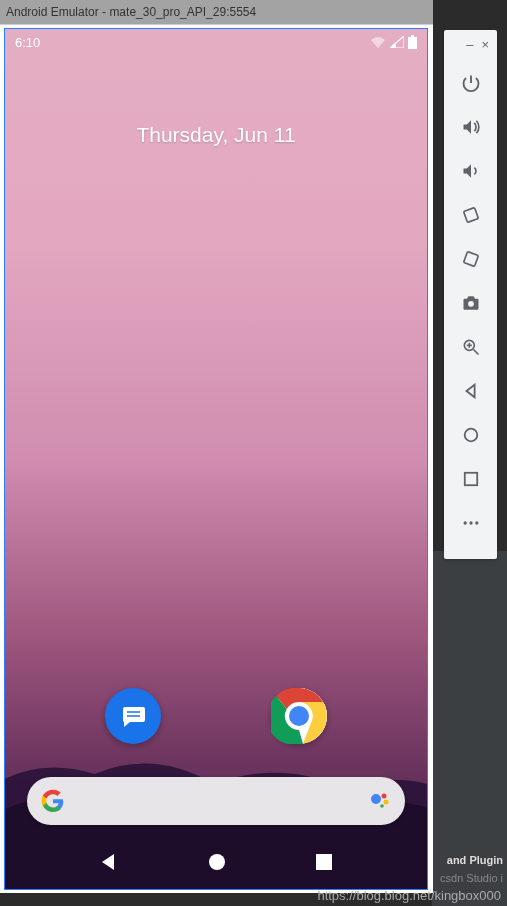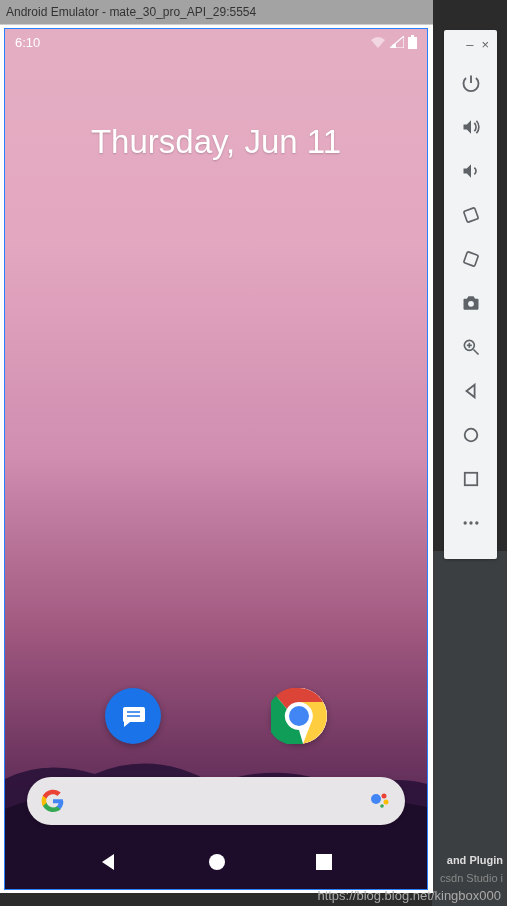--- a/index.html
+++ b/index.html
@@ -49,21 +49,21 @@
       font-size: 13px;
     }
     .status-icons {
       display: flex;
       align-items: center;
       gap: 4px;
     }
     .date-text {
       text-align: center;
       color: #fff;
-      font-size: 33px;
+      font-size: 21px;
       font-weight: 400;
       margin-top: 68px;
       text-shadow: 0 1px 2px rgba(0,0,0,0.2);
     }
     .mountains {
       position: absolute;
       bottom: 0;
       width: 100%;
       height: 200px;
     }

